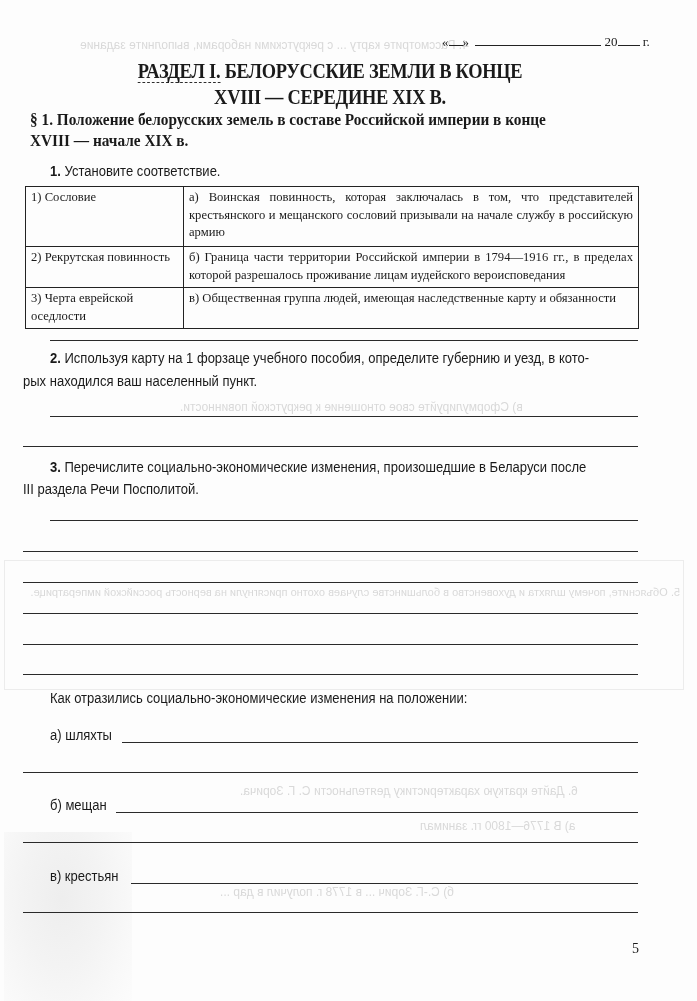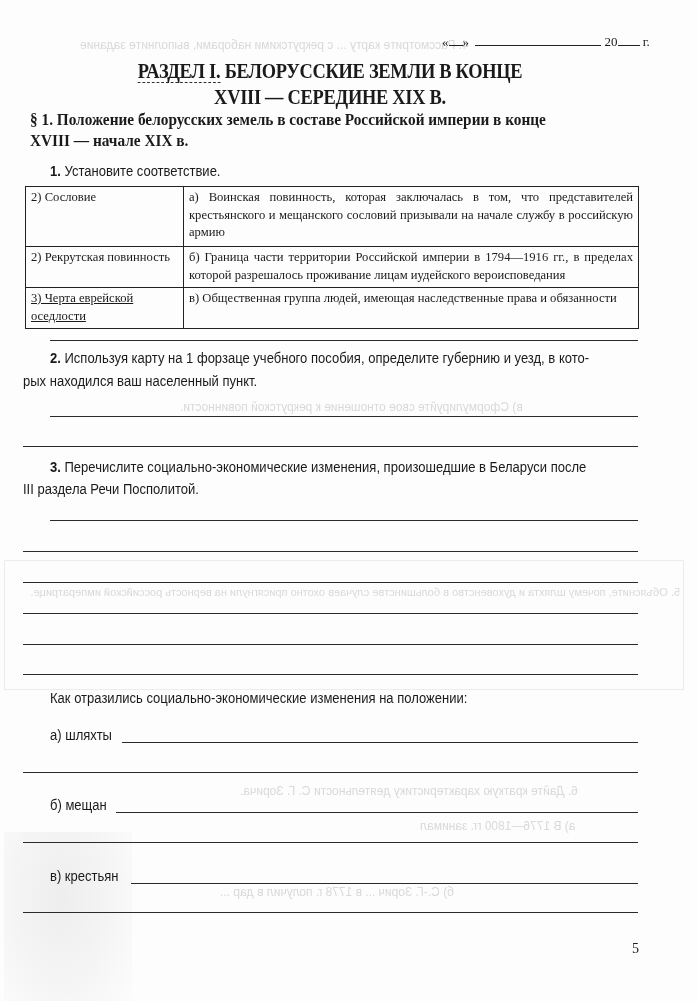--- a/index.html
+++ b/index.html
@@ -67,30 +67,30 @@
   <div class="abs section-title l1">§ 1. Положение белорусских земель в составе Российской империи в конце</div>
   <div class="abs section-title l2">XVIII — начале XIX в.</div>
 
   <div class="abs task" style="left:50px; top:163px;">
     <b>1.</b><span> Установите соответствие.</span>
   </div>
 
   <table class="match">
     <tbody>
         <tr>
-      <td class="left" style="height:60px;">2) Сословие</td>
+      <td class="left" style="height:60px;">1) Сословие</td>
       <td class="right">а) Воинская повинность, которая заключалась в том, что представителей крестьянского и мещанского сословий призывали на начале службу в российскую армию</td>
     </tr>
     <tr>
       <td class="left" style="height:37px;">2) Рекрутская повинность</td>
       <td class="right">б) Граница части территории Российской империи в 1794—1916 гг., в пределах которой разрешалось проживание лицам иудейского вероисповедания</td>
     </tr>
     <tr>
-      <td class="left" style="height:37px;text-decoration:underline;">3) Черта еврейской оседлости</td>
-      <td class="right">в) Общественная группа людей, имеющая наследственные права и обязанности</td>
+      <td class="left" style="height:37px;">3) Черта еврейской оседлости</td>
+      <td class="right">в) Общественная группа людей, имеющая наследственные карту и обязанности</td>
     </tr>
   </tbody>
     </table>
 
   <div class="line" style="left:50px; top:340px; width:588px;"></div>
 
   <div class="abs task" style="left:50px; top:350px;">
     <b>2.</b><span> Используя карту на 1 форзаце учебного пособия, определите губернию и уезд, в кото-</span>
   </div>
   <div class="abs task" style="left:23px; top:373px;">рых находился ваш населенный пункт.</div>

